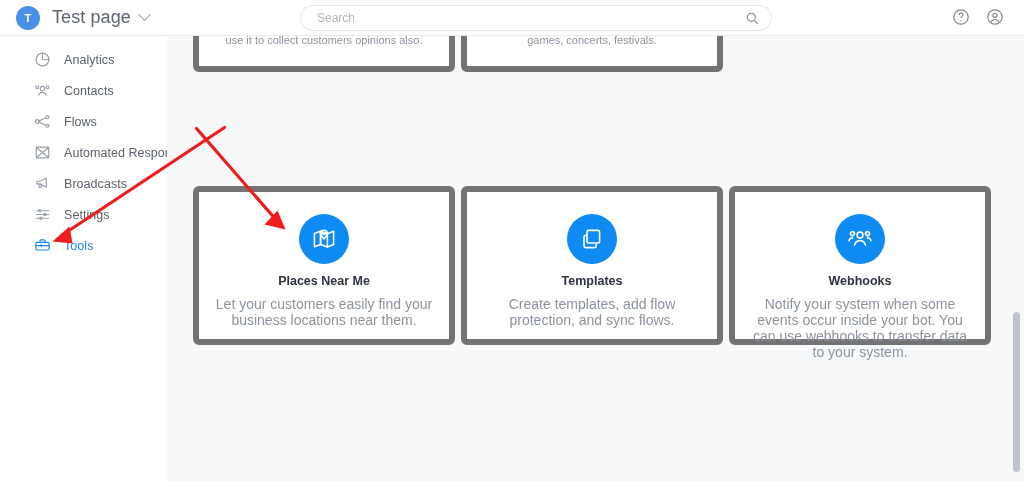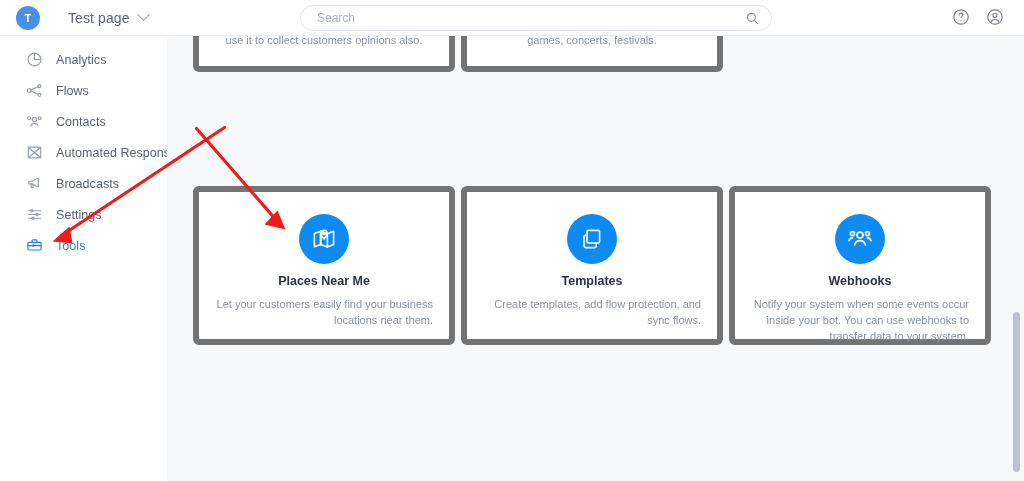--- a/index.html
+++ b/index.html
@@ -23,21 +23,21 @@
   }
   .brand { display: flex; align-items: center; margin-left: 16px; }
   .avatar {
     width: 24px; height: 24px; border-radius: 50%;
     background: #4a90e8; color: #fff;
     font-size: 11px; font-weight: 600;
     display: flex; align-items: center; justify-content: center;
     letter-spacing: .2px;
   }
   .brand-name {
-    margin-left: 28px; font-size: 14px; color: #5d6470; letter-spacing: .1px;
+    margin-left: 12px; font-size: 18px; color: #5d6470; letter-spacing: .1px;
   }
   .chev {
     margin-left: 9px; width: 9px; height: 9px;
     border-right: 1.4px solid #99a0ac; border-bottom: 1.4px solid #99a0ac;
     transform: rotate(45deg) translate(-2px,-2px);
   }
 
   .search-wrap {
     position: absolute; left: 300px; top: 5px;
     width: 472px; height: 26px;
@@ -64,21 +64,21 @@
     position: absolute; right: 20px; top: 8px;
     display: flex; align-items: center; gap: 16px;
   }
   .ticon { width: 18px; height: 18px; cursor: pointer; }
   .ticon circle.o { fill: none; stroke: #7d8490; stroke-width: 1.3; }
   .ticon path, .ticon line { fill: none; stroke: #7d8490; stroke-width: 1.3;
     stroke-linecap: round; stroke-linejoin: round; }
 
   
   .sidebar {
-    position: absolute; left: 8px; top: 36px;
+    position: absolute; left: 16px; top: 36px;
     width: 167px; height: 445px;
     background: #ffffff;
     border-right: 1px solid #e9ebef;
     padding-top: 8px;
   }
   .nav-item {
     display: flex; align-items: center;
     height: 31px; padding-left: 18px;
     cursor: pointer; position: relative;
   }
@@ -126,21 +126,21 @@
   .card-icon-wrap svg * {
     fill: none; stroke: #ffffff; stroke-width: 1.6;
     stroke-linecap: round; stroke-linejoin: round;
   }
   .card-title {
     position: absolute; top: 82px; left: 0; width: 100%;
     text-align: center; font-size: 12.5px; font-weight: 700; color: #2d3340;
   }
   .card-desc {
     position: absolute; top: 104px; left: 16px; right: 16px;
-    text-align: right; font-size: 11px; line-height: 16px; color: #8c939f;
+    text-align: center; font-size: 14px; line-height: 16px; color: #8c939f;
   }
   .card-desc-top {
     position: absolute; top: 14px; left: 16px; right: 16px;
     text-align: center; font-size: 11px; line-height: 16px; color: #8c939f;
   }
 
   
   .anno {
     position: absolute; left: 0; top: 0;
     width: 1024px; height: 481px; pointer-events: none;
@@ -202,36 +202,36 @@
       <svg class="nav-ico" viewBox="0 0 18 18">
         <path d="M9 2.2A6.8 6.8 0 1 0 15.8 9"></path>
         <path d="M9 2.2V9h6.8A6.8 6.8 0 0 0 9 2.2z"></path>
       </svg>
       <span class="nav-label">Analytics</span>
     </div>
 
 
     <div class="nav-item">
       <svg class="nav-ico" viewBox="0 0 18 18">
+        <circle cx="8.9" cy="7" r="2.3"></circle>
+        <path d="M5 14c.5-1.9 2-3 3.9-3s3.4 1.1 3.9 3"></path>
+        <circle cx="3.4" cy="5.5" r="1.5"></circle>
+        <circle cx="14.4" cy="5.5" r="1.5"></circle>
+      </svg>
+      <span class="nav-label">Contacts</span>
+    </div>
+
+    <div class="nav-item">
+      <svg class="nav-ico" viewBox="0 0 18 18">
         <circle cx="3.4" cy="9" r="1.9"></circle>
         <circle cx="14.2" cy="4.4" r="1.6"></circle>
         <circle cx="14.2" cy="13.6" r="1.6"></circle>
         <path d="M5.3 8.3l7.4-3.2M5.3 9.7l7.4 3.2"></path>
       </svg>
       <span class="nav-label">Flows</span>
-    </div>
-
-    <div class="nav-item">
-      <svg class="nav-ico" viewBox="0 0 18 18">
-        <circle cx="8.9" cy="7" r="2.3"></circle>
-        <path d="M5 14c.5-1.9 2-3 3.9-3s3.4 1.1 3.9 3"></path>
-        <circle cx="3.4" cy="5.5" r="1.5"></circle>
-        <circle cx="14.4" cy="5.5" r="1.5"></circle>
-      </svg>
-      <span class="nav-label">Contacts</span>
     </div>
 
     <div class="nav-item">
       <svg class="nav-ico" viewBox="0 0 18 18">
         <rect x="2.4" y="3.4" width="13.2" height="11.2" rx="1.4"></rect>
         <path d="M2.4 3.4l13.2 11.2M15.6 3.4L2.4 14.6"></path>
       </svg>
       <span class="nav-label">Automated Responses</span>
     </div>
 

